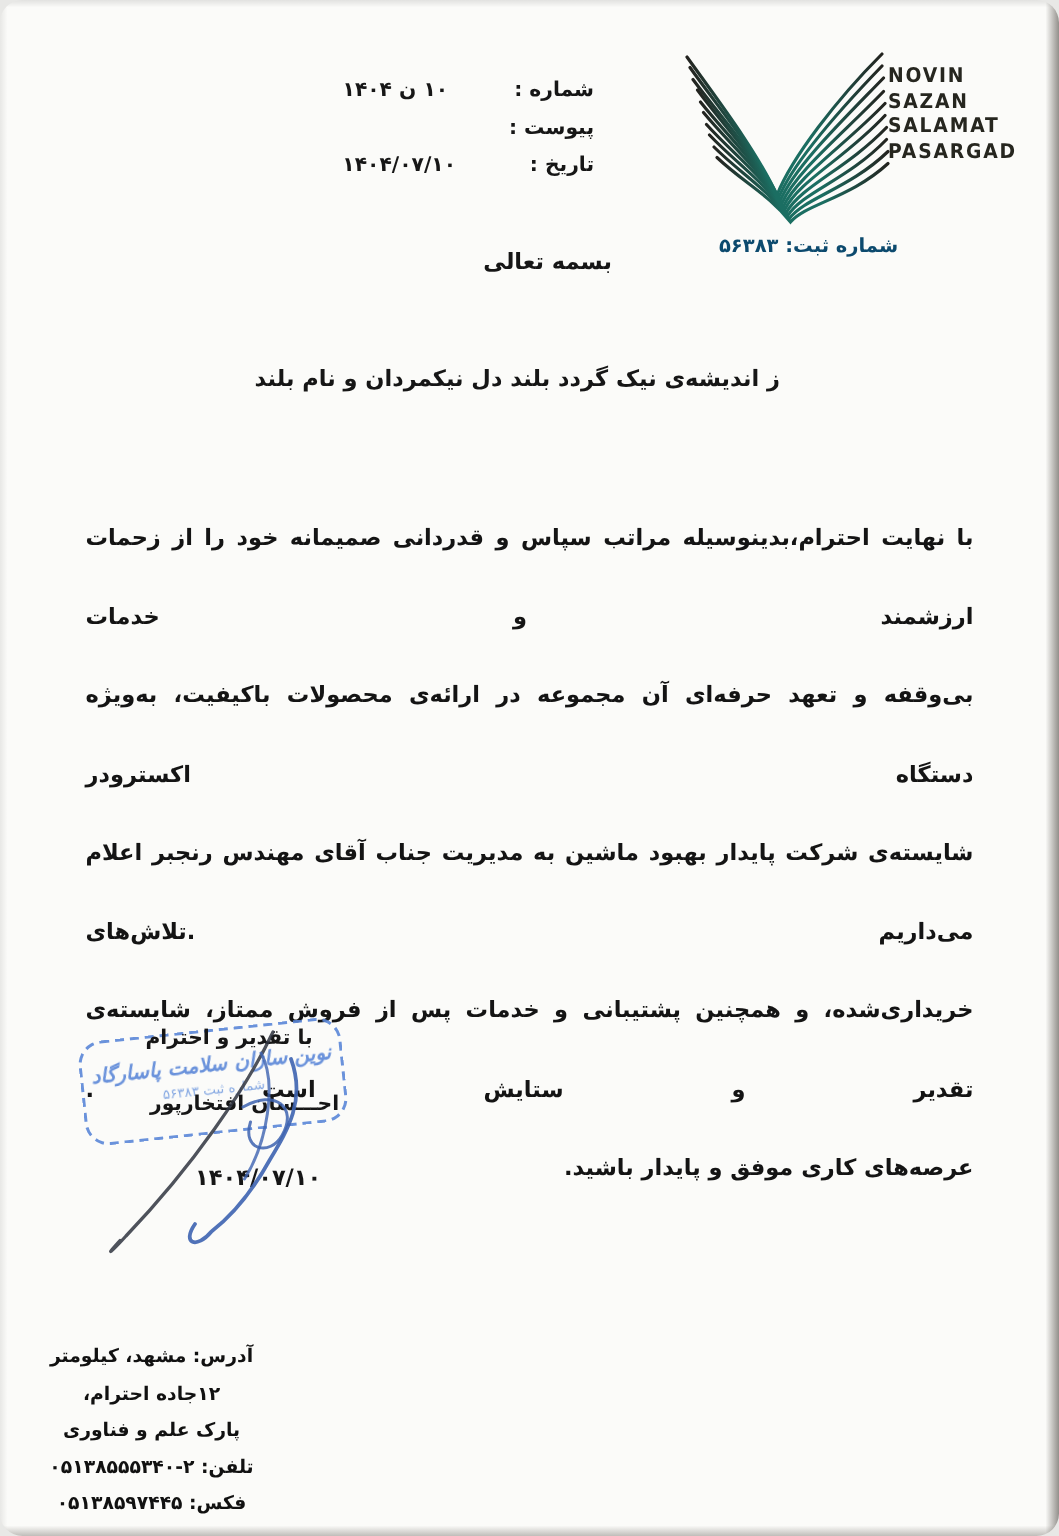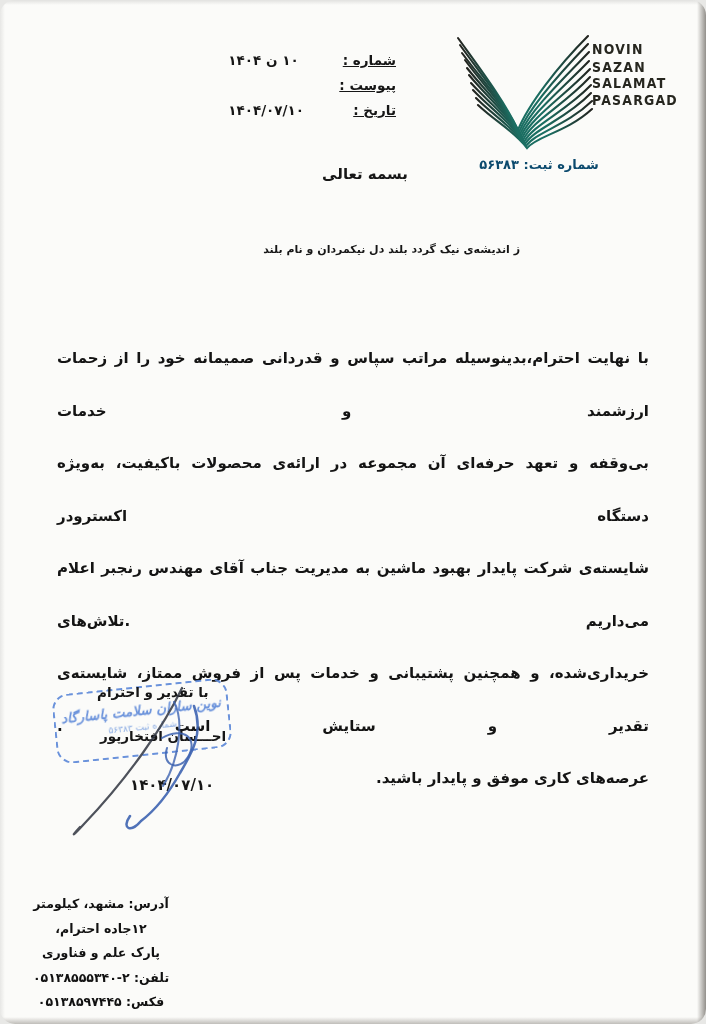--- a/index.html
+++ b/index.html
@@ -24,27 +24,27 @@
   .logo-wave{position:absolute;left:0;top:2px;}
   .logo-text{position:absolute;left:140px;top:16px;font-weight:bold;
     font-size:12.5px;line-height:15.5px;letter-spacing:1.2px;color:#26261f;
     transform:scaleY(1.08);}
   .registration{position:absolute;left:455px;top:157px;width:168px;
     text-align:center;direction:rtl;font-weight:bold;font-size:13px;color:#0c4a6e;}
   
   .fields{position:absolute;top:52px;left:178px;width:218px;direction:rtl;}
   .field-row{display:flex;gap:44px;align-items:baseline;margin-bottom:9px;
     font-weight:bold;font-size:13.5px;}
-  .field-label{min-width:48px;white-space:nowrap;text-decoration:underline;}
+  .field-label{min-width:48px;white-space:nowrap;}
   .field-value{white-space:nowrap;}
   
   .besmele{position:absolute;top:165px;left:0;width:730px;text-align:center;
     direction:rtl;font-weight:bold;font-size:15px;}
   .motto{position:absolute;top:243px;right:186px;direction:rtl;
-    font-weight:bold;font-size:11px;white-space:nowrap;}
+    font-weight:bold;font-size:15px;white-space:nowrap;}
   
   .letter-body{position:absolute;top:332px;left:57px;right:57px;direction:rtl;}
   .body-line{font-weight:bold;font-size:15px;line-height:52.5px;
     text-align:justify;text-align-last:justify;color:#141414;}
   .body-line.last{text-align-last:right;}
   
   .signature{position:absolute;left:42px;top:678px;width:265px;height:175px;}
   .stamp{position:absolute;left:12px;top:8px;width:172px;height:66px;
     border:2px dashed #5b87d8;border-radius:16px;transform:rotate(-6deg);
     color:#5b87d8;direction:rtl;text-align:center;opacity:.9;}

